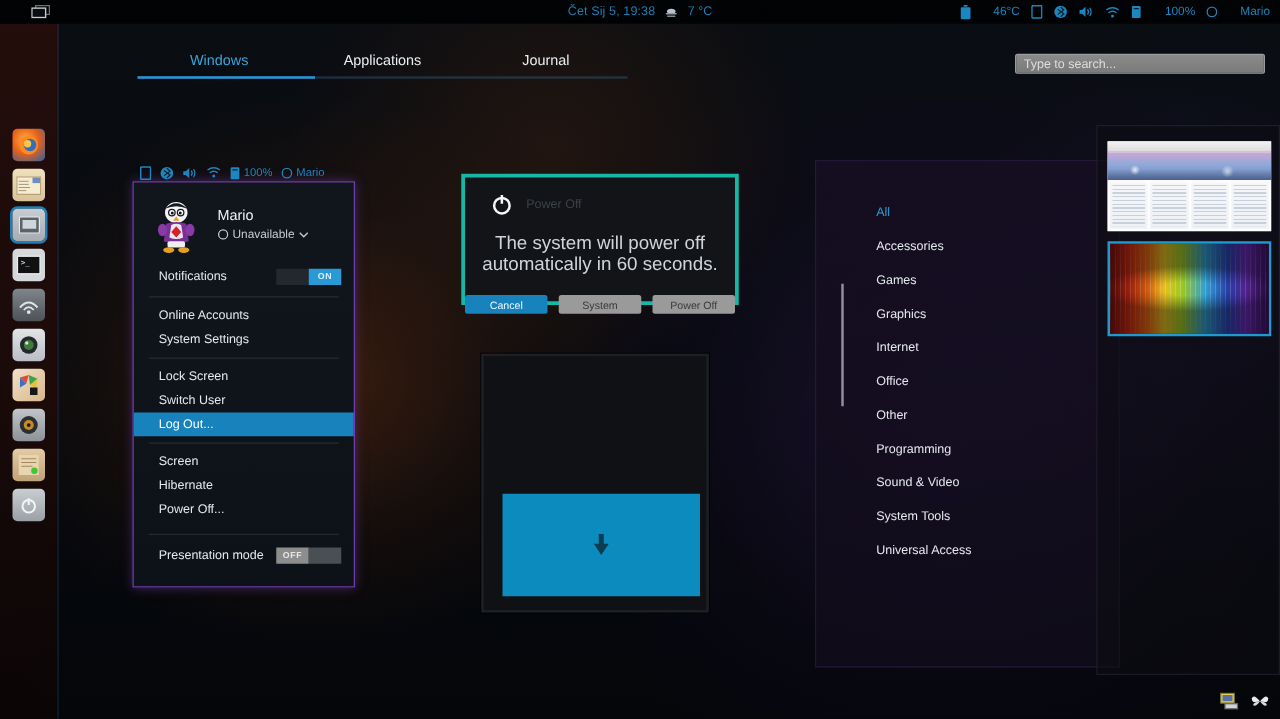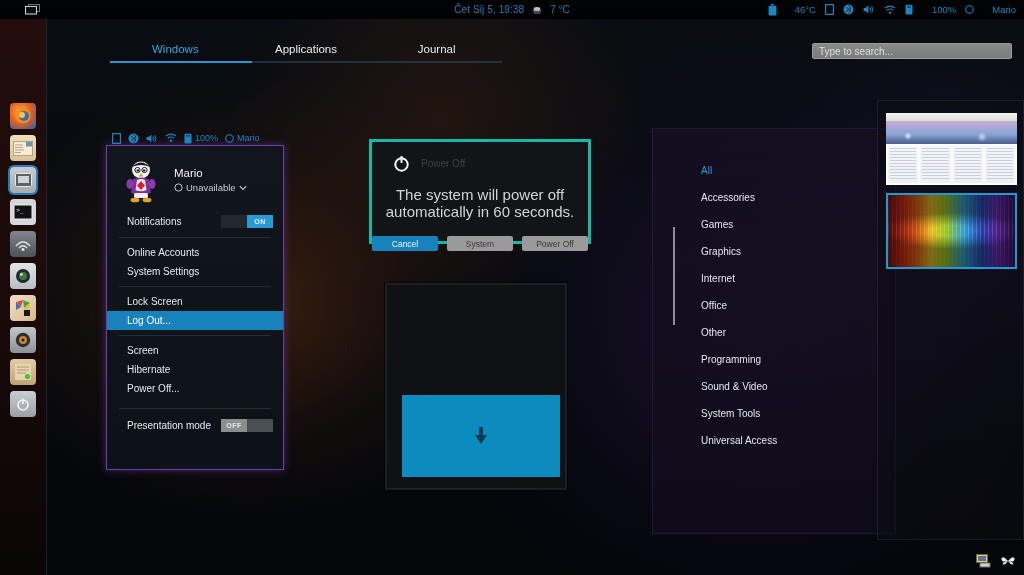--- a/index.html
+++ b/index.html
@@ -459,20 +459,21 @@
   </div>
 
   <div class="um-sep"></div>
 
   <div class="um-row">Online Accounts</div>
   <div class="um-row">System Settings</div>
 
   <div class="um-sep"></div>
 
   <div class="um-row">Lock Screen</div>
+  <div class="um-row">Switch User</div>
   <div class="um-row sel">Log Out...</div>
 
   <div class="um-sep"></div>
 
   <div class="um-row">Screen</div>
   <div class="um-row">Hibernate</div>
   <div class="um-row">Power Off...</div>
 
   <div class="um-sep" style="margin-top:10px;"></div>
 

